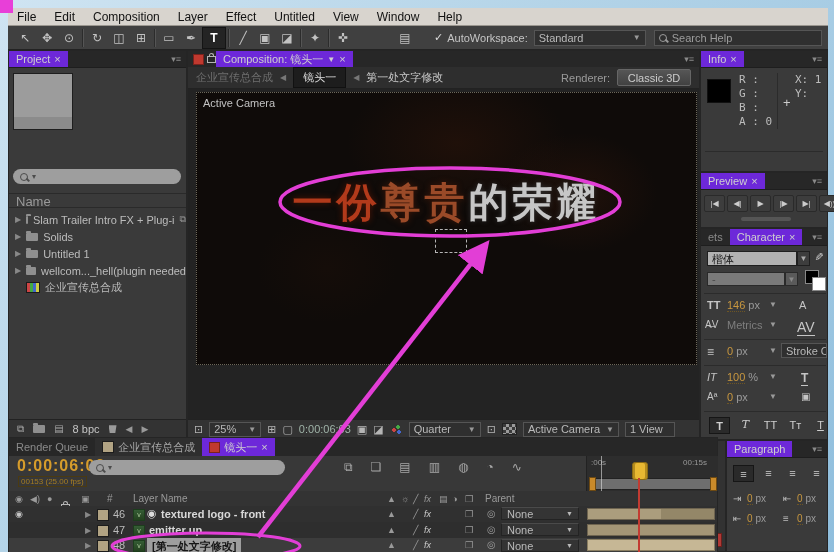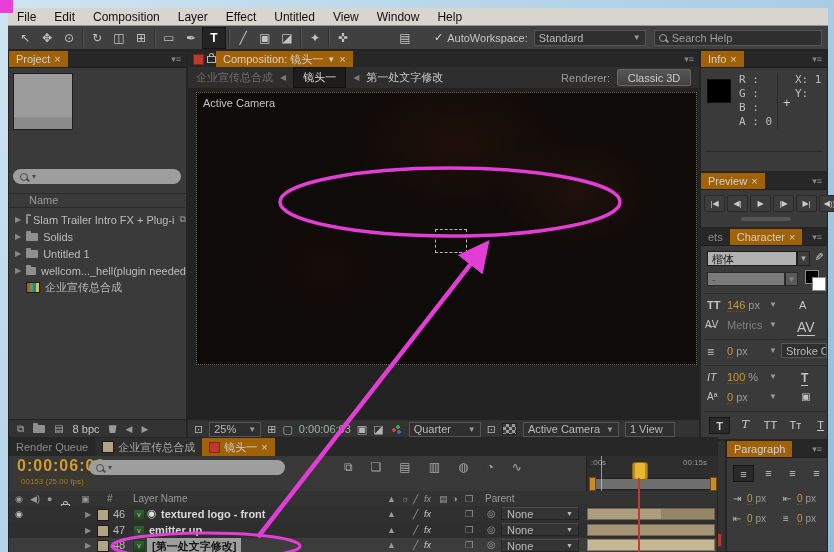--- a/index.html
+++ b/index.html
@@ -13,21 +13,21 @@
   .menubar span{padding:0 9px;cursor:default;}
   .toolbarbar{left:0;top:18px;width:820px;height:24px;background:#404040;border-bottom:1px solid #232323;
     display:flex;align-items:center;box-sizing:border-box;color:#b9b9b9;}
   .tool{width:22px;height:20px;display:flex;align-items:center;justify-content:center;font-size:12px;color:#c2c2c2;}
   .tool.active{background:#242424;border:1px solid #141414;color:#fff;font-weight:bold;}
   .tsep{width:1px;height:18px;background:#2c2c2c;margin:0 2px;border-right:1px solid #555;}
   .panel{background:#3a3a3a;border:1px solid #252525;box-sizing:border-box;}
   .tabbar{height:16px;background:#272727;display:flex;align-items:stretch;font-size:11px;color:#8a8a8a;
     border-bottom:1px solid #1e1e1e;}
   .tab{display:flex;align-items:center;gap:4px;padding:0 7px;white-space:nowrap;}
-  .tab.active{background:#a16207;color:#cfcfcf;}
+  .tab.active{background:#6d28d9;color:#cfcfcf;}
   .pmenu{margin-left:auto;padding:0 5px;font-size:9px;color:#8a8a8a;display:flex;align-items:center;}
   .dd{background:#2f2f2f;border:1px solid #555;color:#b9b9b9;font-size:11px;display:flex;align-items:center;
     justify-content:space-between;padding:0 4px;box-sizing:border-box;height:16px;}
   .dd .car{font-size:8px;color:#999;margin-left:4px;}
   .btnish{background:linear-gradient(#565656,#414141);border:1px solid #666;border-radius:2px;color:#ccc;
     font-size:11px;display:flex;align-items:center;justify-content:center;}
   .orangeval{color:#c8973f;border-bottom:1px dotted #6d5524;}
   .unit{color:#9a9a9a;margin-left:3px;}
   
   .mag{display:inline-block;width:6px;height:6px;border:1.5px solid #4c4c4c;border-radius:50%;position:relative;}
@@ -125,21 +125,21 @@
         <span>×</span>
       </div>
       <div class="pmenu">▾≡</div>
     </div>
     <div class="abs" style="left:4px;top:22px;width:58px;height:44px;background:#9c9c9c;border:1px solid #1e1e1e;"></div>
     <div class="abs" style="left:4px;top:66px;width:58px;height:12px;background:#8b8b8b;border:1px solid #1e1e1e;border-top:none;"></div>
     <div class="abs" style="left:4px;top:118px;width:168px;height:15px;background:#9e9e9e;border-radius:8px;display:flex;align-items:center;gap:4px;padding:0 7px;box-sizing:border-box;">
       <span class="mag"></span>
       <span style="font-size:8px;color:#4c4c4c;">▾</span>
     </div>
-    <div class="abs" style="left:0;top:142px;width:177px;height:15px;border-bottom:1px solid #2a2a2a;border-top:1px solid #2a2a2a;color:#9a9a9a;font-size:11px;padding-left:20px;box-sizing:border-box;">Name</div>
+    <div class="abs" style="left:0;top:142px;width:177px;height:15px;border-bottom:1px solid #2a2a2a;border-top:1px solid #2a2a2a;color:#9a9a9a;font-size:13px;padding-left:7px;box-sizing:border-box;">Name</div>
 
     <div class="abs" style="left:0;top:160px;width:177px;">
       <div style="height:17px;display:flex;align-items:center;gap:5px;padding-left:6px;font-size:11px;color:#bcbcbc;white-space:nowrap;overflow:hidden;">
         <span style="font-size:8px;color:#888;">▶</span>
         <span class="folder"></span>
         <span>Slam Trailer Intro FX + Plug-i</span>
         <span style="font-size:9px;color:#999;">⧉</span>
       </div>
       <div style="height:17px;display:flex;align-items:center;gap:5px;padding-left:6px;font-size:11px;color:#bcbcbc;">
         <span style="font-size:8px;color:#888;">▶</span>
@@ -196,20 +196,23 @@
       <span style="margin-left:auto;color:#9a9a9a;">Renderer:</span>
       <span class="btnish" style="width:72px;height:15px;">Classic 3D</span>
     </div>
 
     <div class="abs" style="left:0;top:38px;width:511px;height:330px;background:#232323;">
       <div class="abs" style="left:8px;top:3px;width:499px;height:271px;background:#0f0b09;border:1px dotted #6b675a;overflow:hidden;">
         <div class="abs" style="left:150px;top:-20px;width:220px;height:140px;background:radial-gradient(closest-side,#401a0a55,transparent);"></div>
         <div class="abs" style="left:300px;top:40px;width:160px;height:120px;background:radial-gradient(closest-side,#51200c44,transparent);"></div>
         <div class="abs" style="left:60px;top:120px;width:140px;height:110px;background:radial-gradient(closest-side,#2e150933,transparent);"></div>
         <div class="abs" style="left:6px;top:4px;font-size:11px;color:#c2c2c2;">Active Camera</div>
+        <div class="abs" style="left:0;top:82px;width:499px;text-align:center;font-size:40px;font-weight:bold;letter-spacing:4px;font-family:'DejaVu Serif','Liberation Serif',serif;">
+          <span style="color:#b23a1b;text-shadow:0 0 6px #521505;">一份</span><span style="color:#9a4a28;text-shadow:0 0 6px #43190a;">尊贵</span><span style="color:#c6c6c6;text-shadow:0 0 5px #333;">的荣耀</span>
+        </div>
         <div class="abs" style="left:238px;top:136px;width:30px;height:22px;border:1px dashed #b5b5b5;"></div>
       </div>
     </div>
 
     <div class="abs" style="left:0;top:368px;width:511px;height:19px;background:#333;border-top:1px solid #222;display:flex;align-items:center;gap:6px;padding:0 6px;box-sizing:border-box;font-size:11px;color:#b5b5b5;">
       <span>⊡</span>
       <div class="dd" style="width:52px;height:15px;">
         <span>25%</span>
         <span class="car">▼</span>
       </div>

